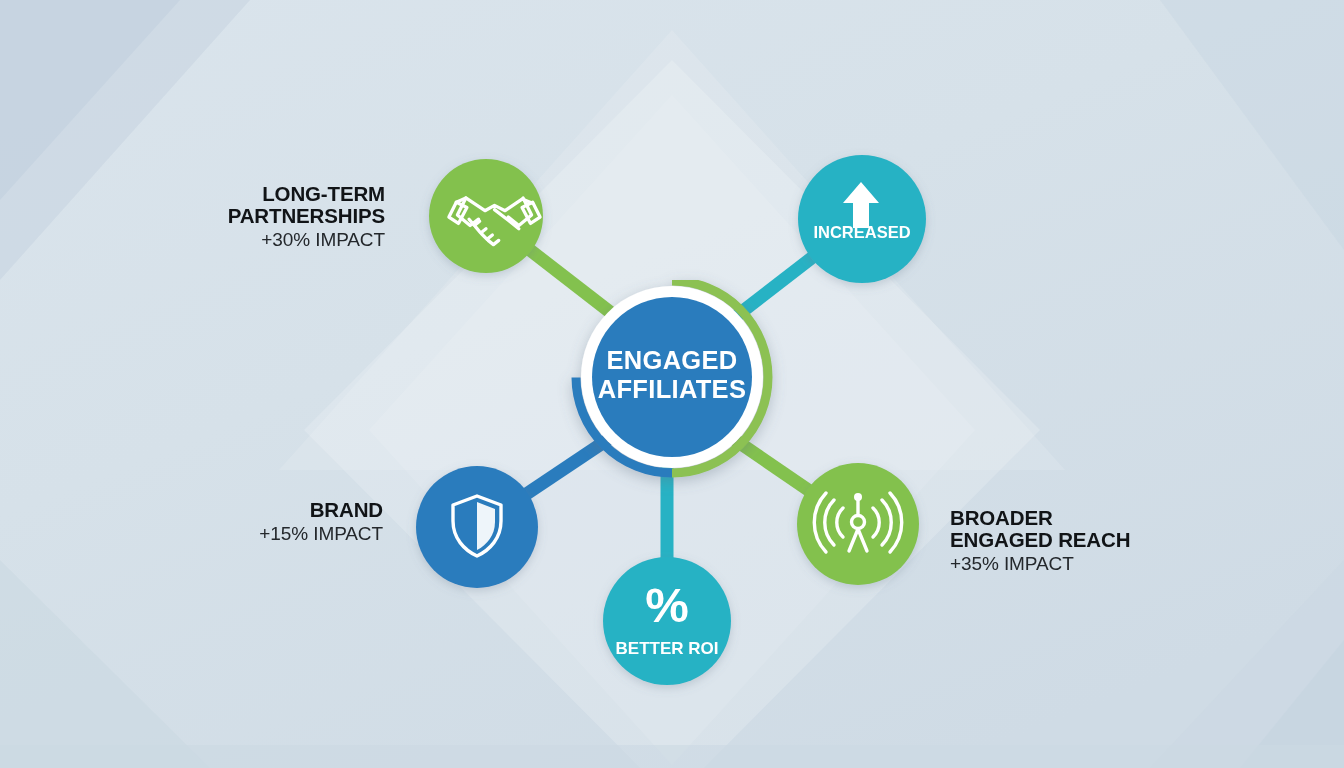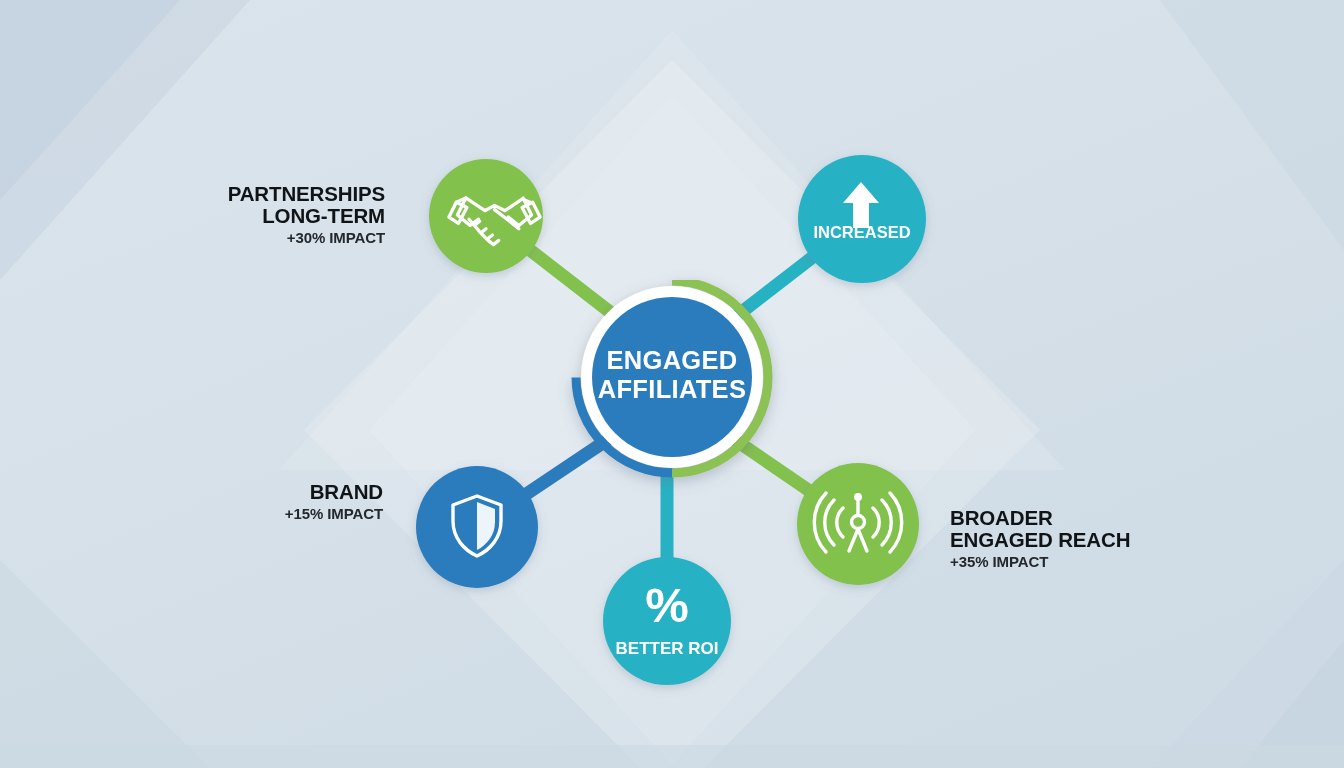--- a/index.html
+++ b/index.html
@@ -35,22 +35,22 @@
 
   .label-title {
     font-size: 20.5px;
     font-weight: bold;
     color: #111417;
     letter-spacing: -0.15px;
     white-space: nowrap;
     display: block;
   }
   .label-sub {
-    font-size: 15px;
-    font-weight: bold;
+    font-size: 19px;
+    font-weight: normal;
     color: #24282c;
     letter-spacing: -0.1px;
     white-space: nowrap;
     display: block;
     margin-top: 3px;
   }
   .node-caption, .hub-line, .node-sym {
     font-weight: bold;
     fill: #ffffff;
   }
@@ -162,27 +162,27 @@
     </g>
 
     <g filter="url(#softShadow)">
       <circle cx="667" cy="621" r="64" fill="#27b2c4"></circle>
       <text class="node-sym" x="667" y="622" text-anchor="middle" font-size="49" font-family="Liberation Sans, sans-serif">%</text>
       <text class="node-caption" x="667" y="654" text-anchor="middle" font-size="17" font-family="Liberation Sans, sans-serif">BETTER ROI</text>
     </g>
   </svg>
 
   <div class="label-block right-align" style="left:180px; top:183px; width:205px;">
+    <span class="label-title">LONG-TERM</span>
     <span class="label-title">PARTNERSHIPS</span>
-    <span class="label-title">LONG-TERM</span>
     <span class="label-sub">+30% IMPACT</span>
   </div>
 
 
-  <div class="label-block right-align" style="left:178px; top:481px; width:205px;">
+  <div class="label-block right-align" style="left:178px; top:499px; width:205px;">
     <span class="label-title">BRAND</span>
     <span class="label-sub">+15% IMPACT</span>
   </div>
 
   <div class="label-block left-align" style="left:950px; top:499px; width:270px;margin-top:8px;">
     <span class="label-title">BROADER</span>
     <span class="label-title">ENGAGED REACH</span>
     <span class="label-sub">+35% IMPACT</span>
   </div>
 

